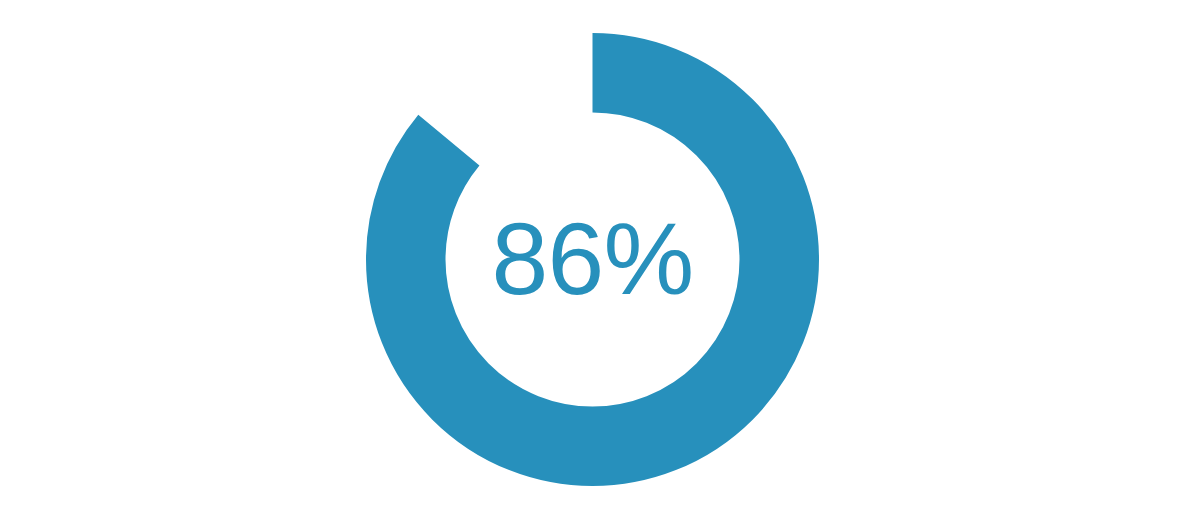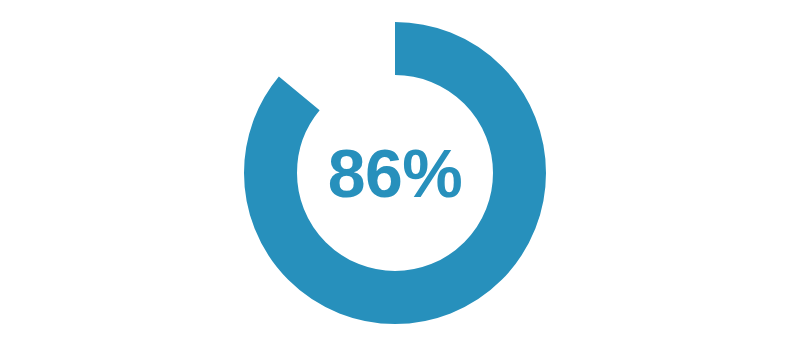--- a/index.html
+++ b/index.html
@@ -41,21 +41,21 @@
     top: 22px;
     width: 302px;
     height: 302px;
     display: flex;
     align-items: center;
     justify-content: center;
     pointer-events: none;
   }
   #center-label-text {
     font-family: "Liberation Sans", sans-serif;
-    font-weight: bold;
+    font-weight: normal;
     font-size: 68px;
     line-height: 1;
     letter-spacing: -0.5px;
     white-space: nowrap;
     color: #2790bc;
   }
 </style>
 </head>
 <body style="background: rgb(255, 255, 255);">
 

